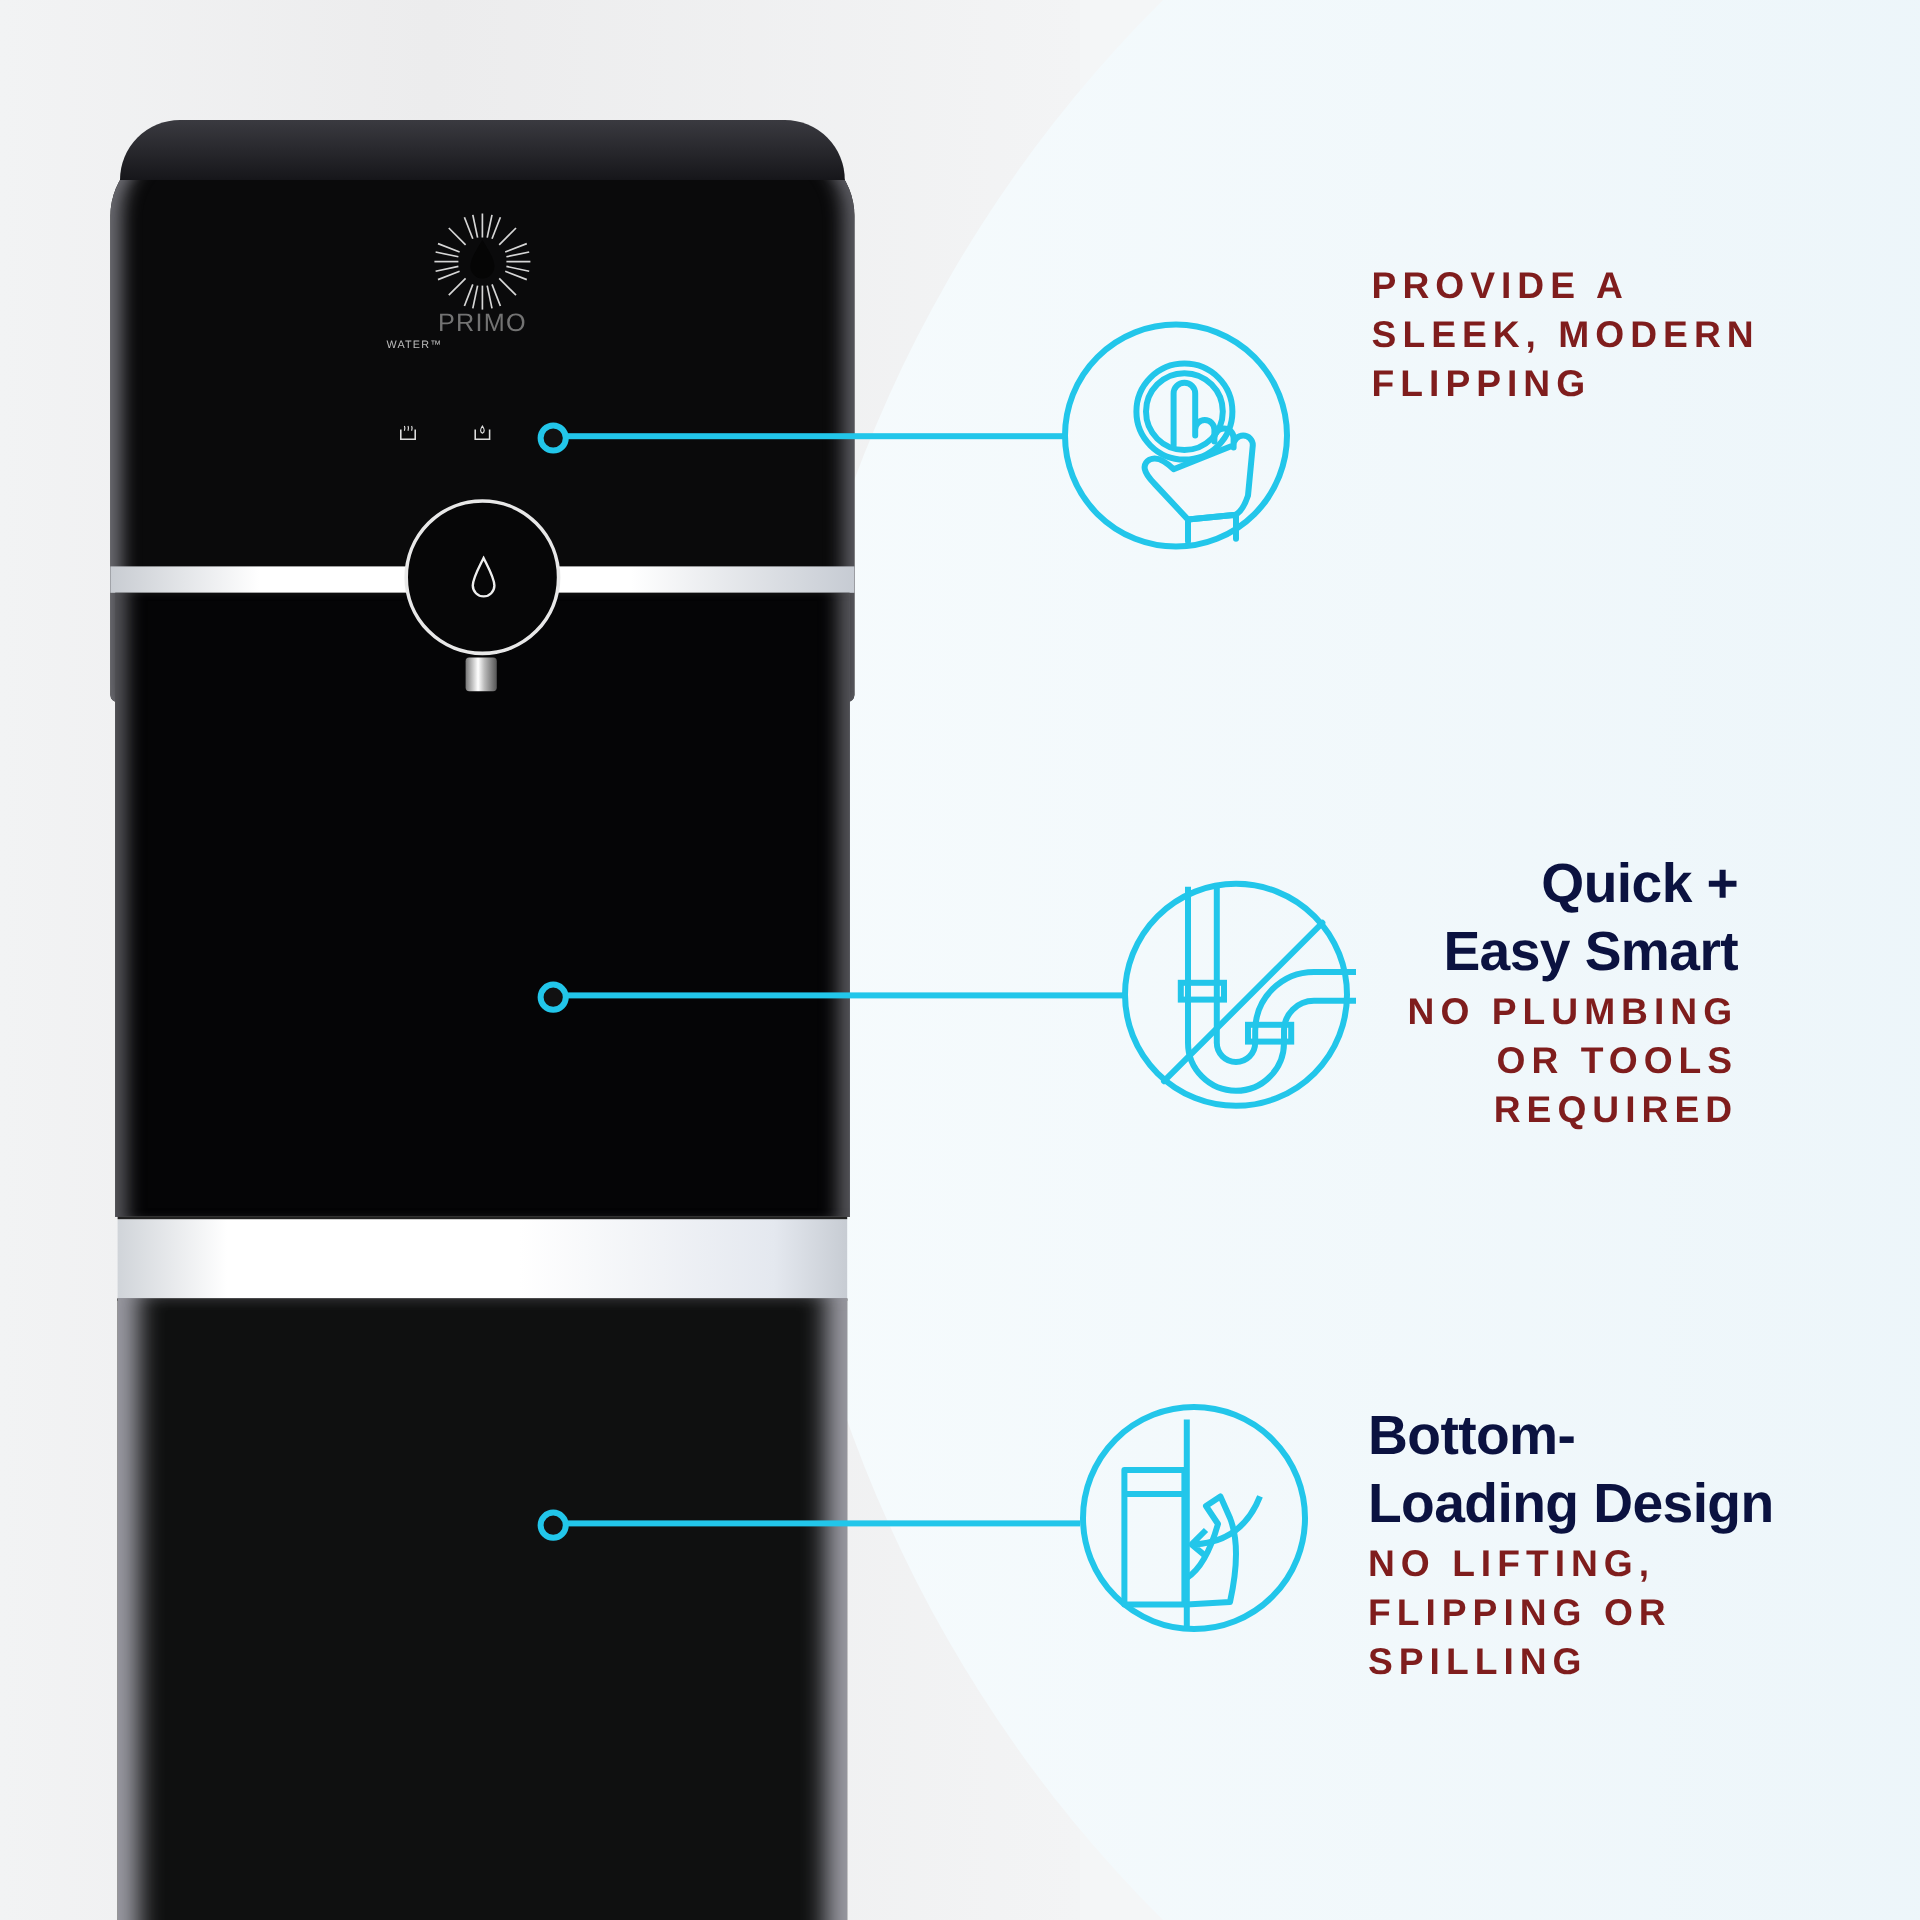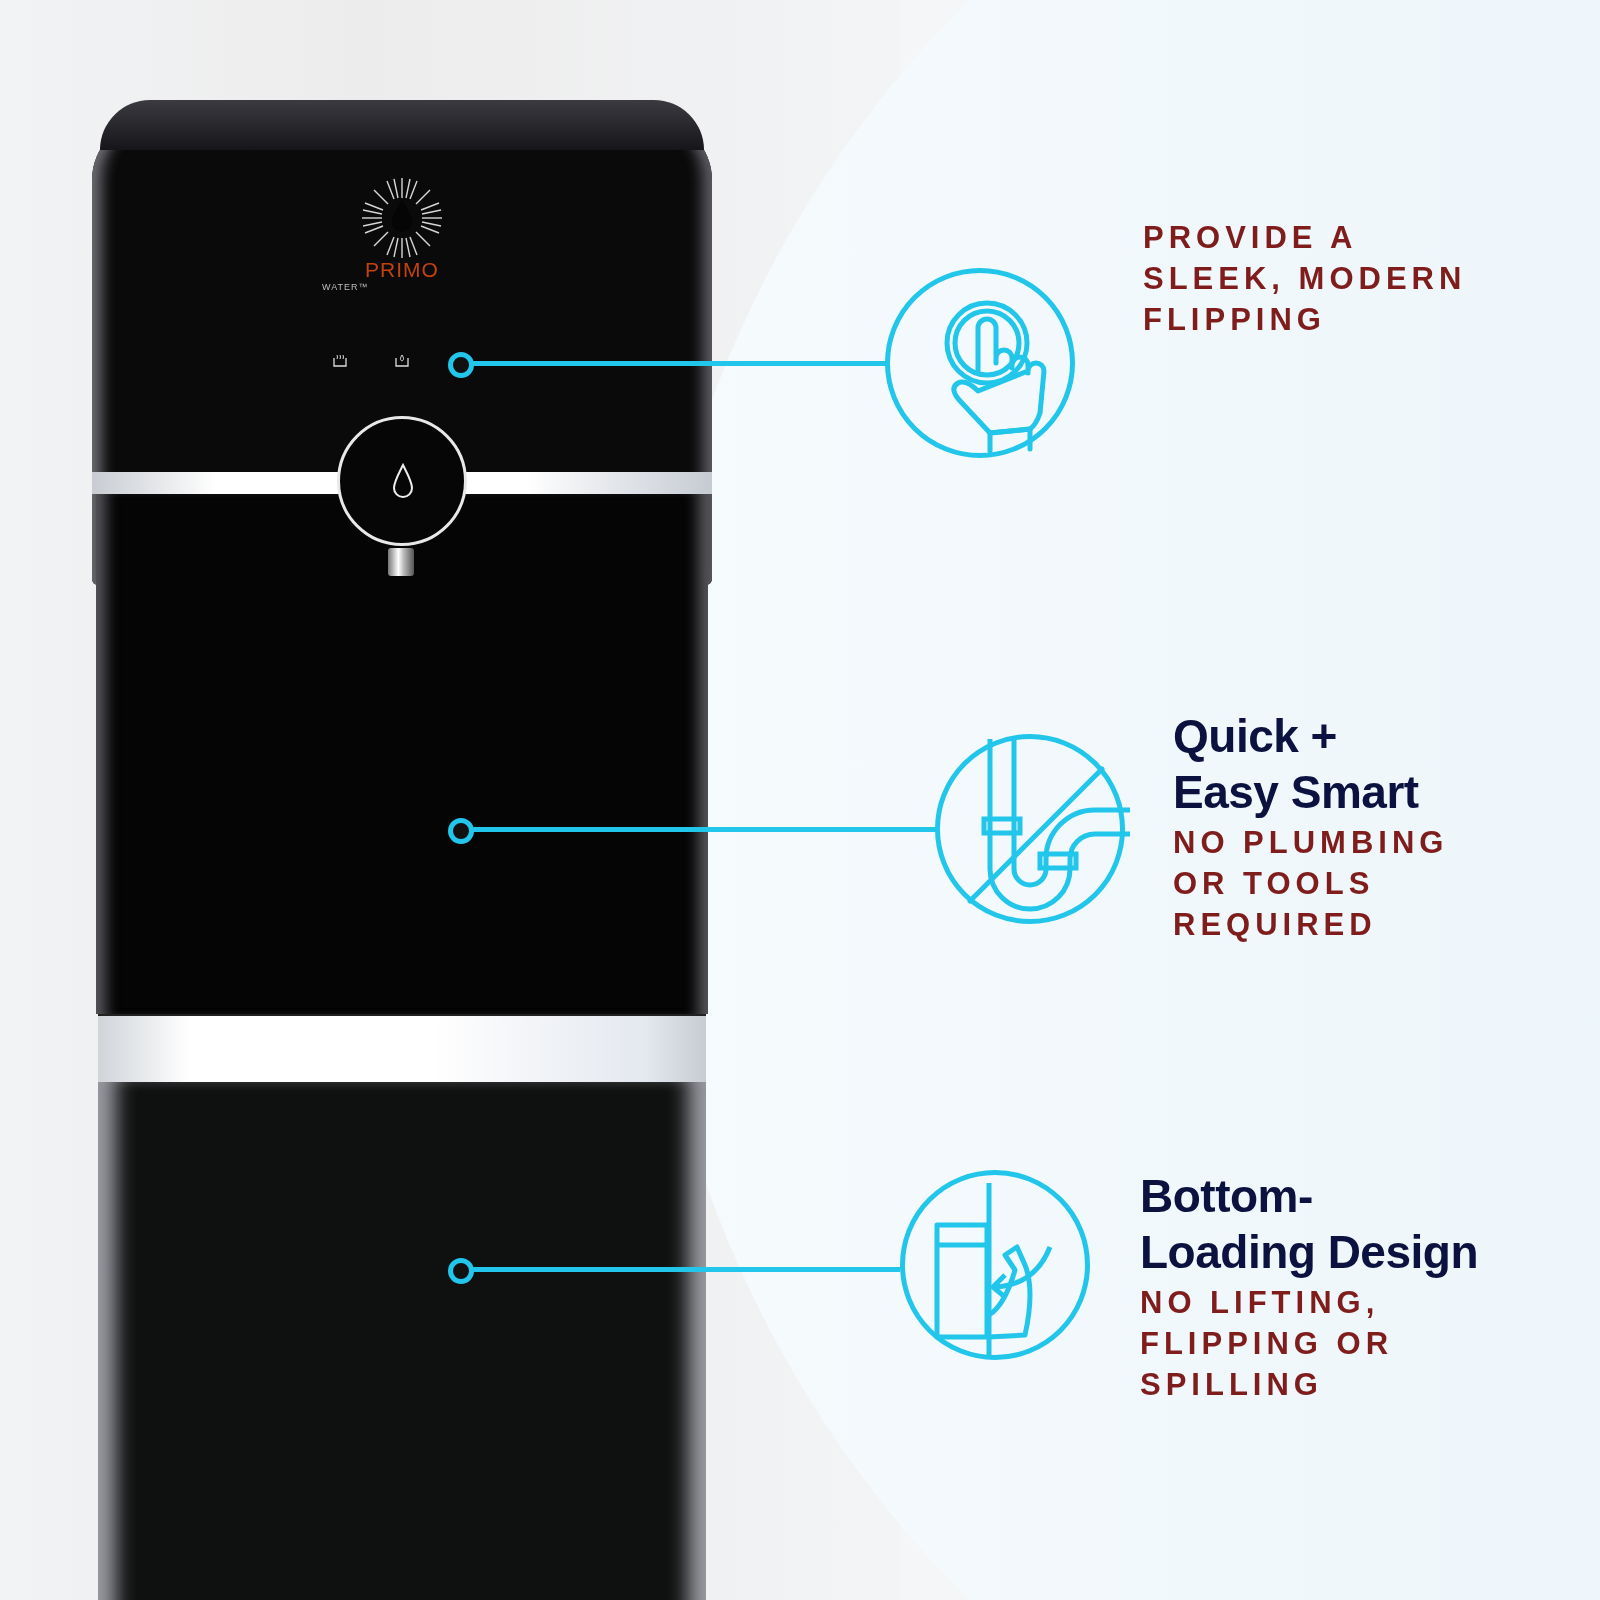--- a/index.html
+++ b/index.html
@@ -21,21 +21,21 @@
     background: linear-gradient(90deg,#c8ccd2,#ffffff 20%,#ffffff 70%,#c6cbd3); }
   .mid-body { position:absolute; left:4px; top:394px; width:612px; height:520px; background:#050506;
     box-shadow: inset 20px 0 14px -10px #55555a, inset -20px 0 14px -10px #55555a; }
   .band2 { position:absolute; left:6px; top:914px; width:608px; height:66px;
     background: linear-gradient(90deg,#d0d4d9,#ffffff 15%,#ffffff 55%,#e4e8ef 90%,#c7ccd3);
     border-top:2px solid #222; border-bottom:2px solid #222; }
   .bot-body { position:absolute; left:6px; top:982px; width:608px; height:540px; background:#0f1010;
     box-shadow: inset 30px 0 20px -12px #9a9aa2, inset -30px 0 20px -12px #9a9aa2; }
 
   .logo { position:absolute; left:268px; top:76px; width:84px; height:84px; }
-  .brand { position:absolute; left:230px; top:158px; width:160px; text-align:center; color:#c2410c;
+  .brand { position:absolute; left:230px; top:158px; width:160px; text-align:center; color:#737373;
     font-size:21px; letter-spacing:1px; }
   .brand-sub { position:absolute; left:230px; top:182px; width:160px; text-align:left; color:#bdbdbd;
     font-size:9px; letter-spacing:1px; }
 
   .ctrl { position:absolute; top:252px; width:16px; height:16px; color:#ddd; font-size:12px; text-align:center; }
   .dispense-btn { position:absolute; left:245px; top:316px; width:130px; height:130px; border-radius:50%;
     background:#060607; border:3px solid #e8e8e8; box-sizing:border-box; }
   .dispense-btn svg { position:absolute; left:50px; top:44px; }
   .spout { position:absolute; left:296px; top:448px; width:26px; height:28px;
     background: linear-gradient(90deg,#777,#fff 40%,#bbb 60%,#555); border-radius:3px; }
@@ -162,21 +162,21 @@
 </div>
 
 <div class="feature" style="left:1143px; top:215px;">
   <div class="f-sub">
     <div>PROVIDE A</div>
     <div>SLEEK, MODERN</div>
     <div>FLIPPING</div>
   </div>
 </div>
 
-<div class="feature" style="left:1173px; top:708px;">
+<div class="feature" style="left:1173px; top:708px;text-align:right;">
   <div class="f-title">
     <div>Quick +</div>
     <div>Easy Smart</div>
   </div>
   <div class="f-sub">
     <div>NO PLUMBING</div>
     <div>OR TOOLS</div>
     <div>REQUIRED</div>
   </div>
 </div>

